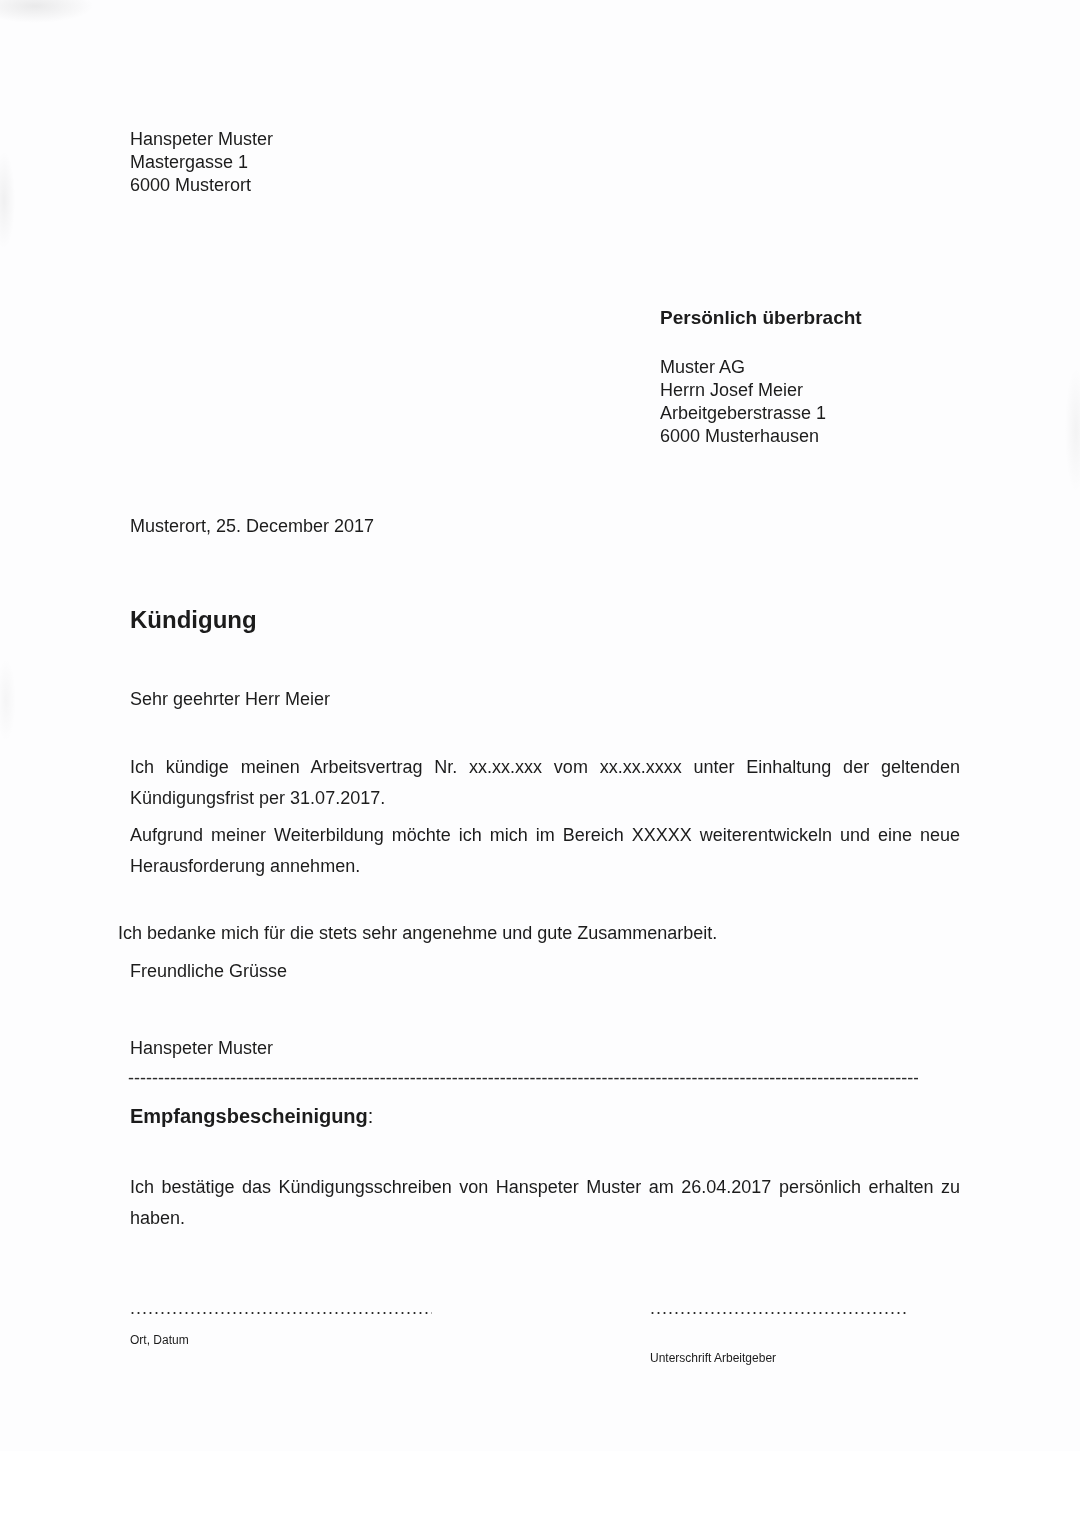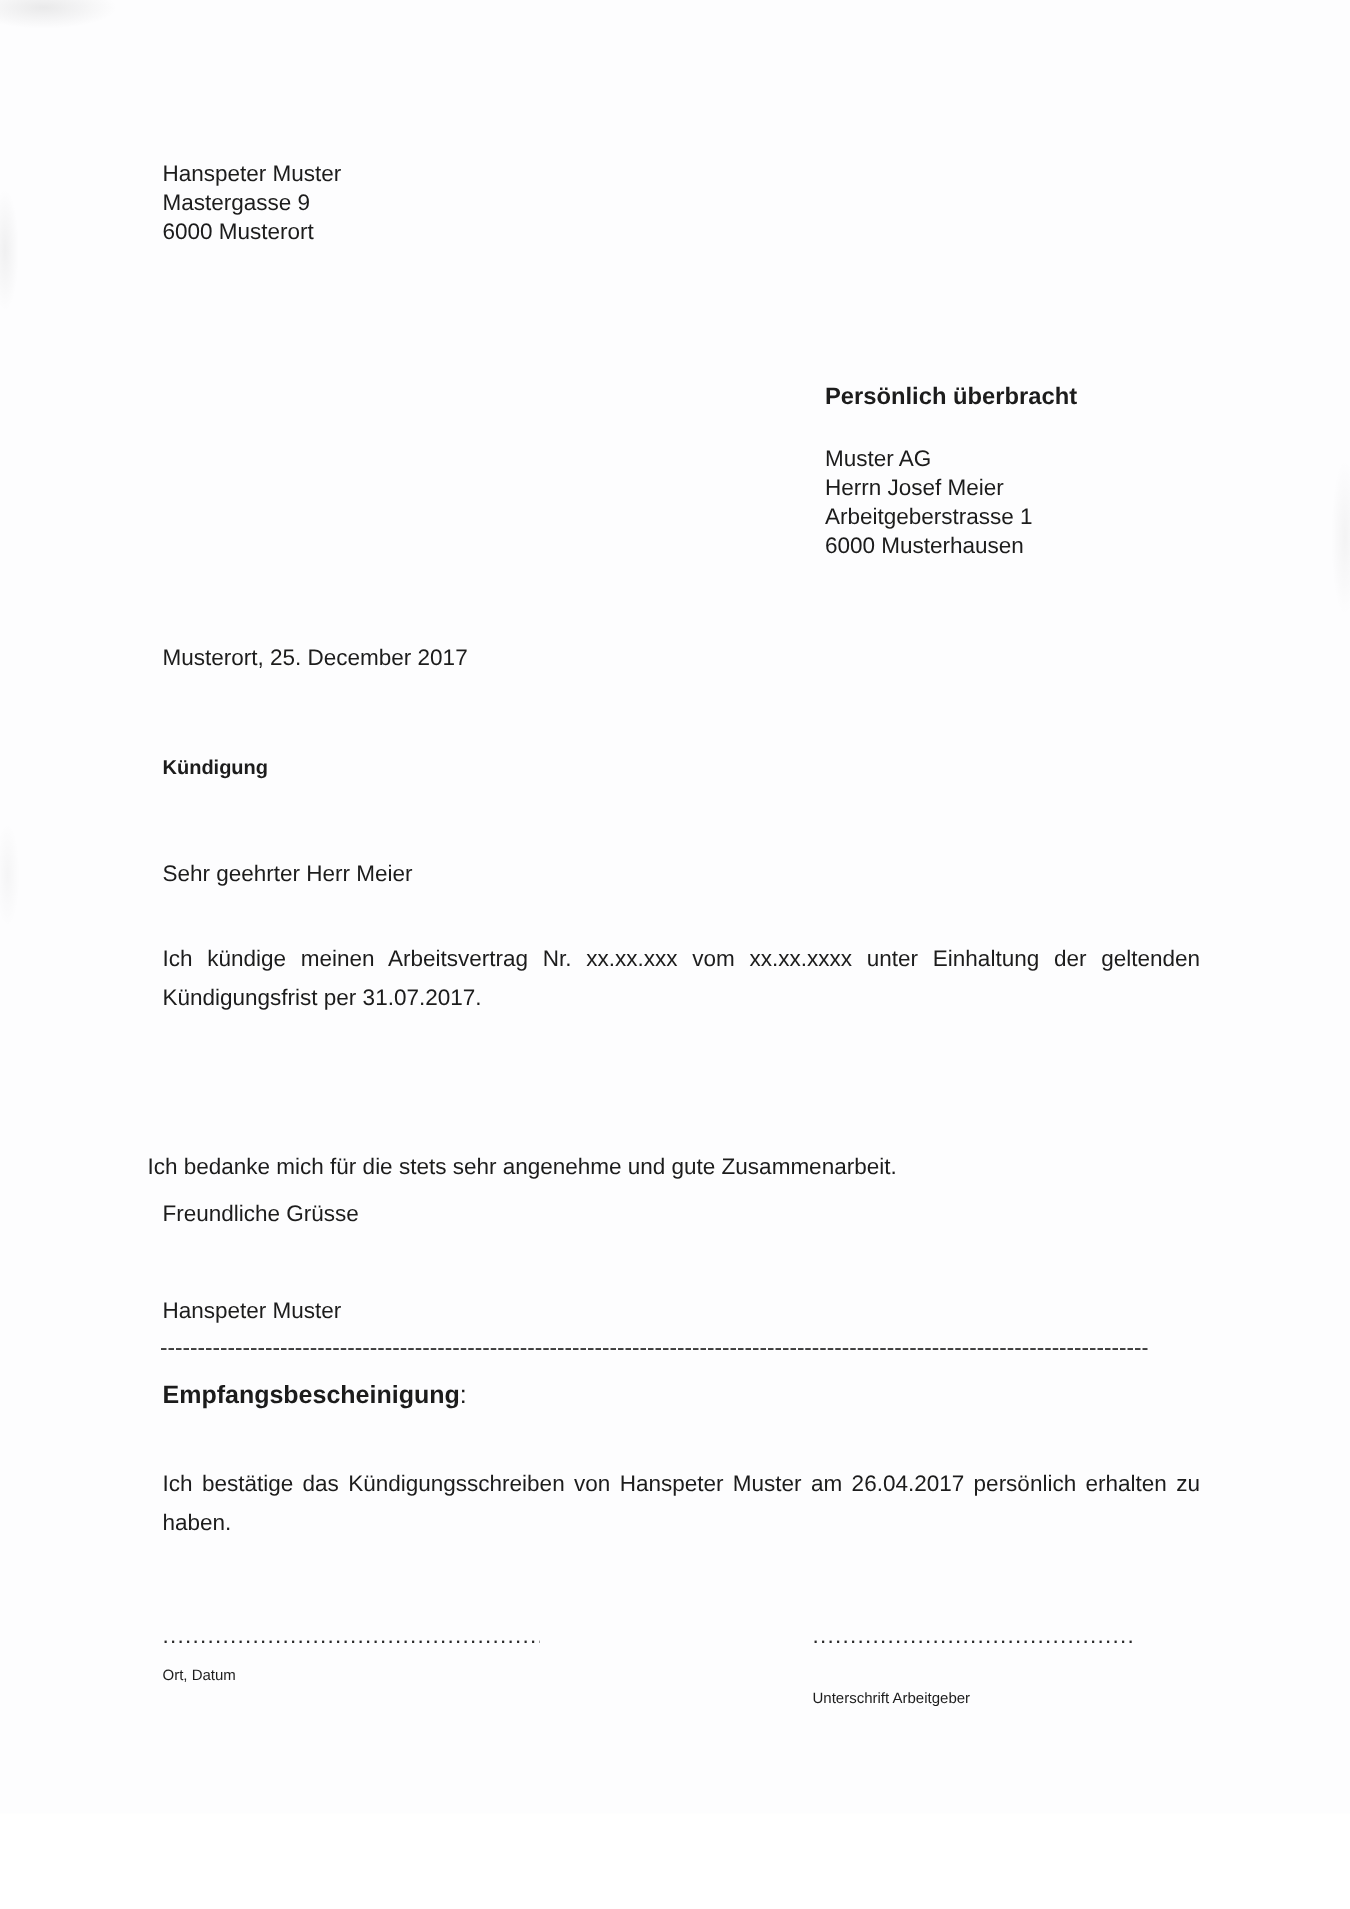--- a/index.html
+++ b/index.html
@@ -27,21 +27,21 @@
   .body-text { font-size: 18px; line-height: 23px; }
   .para {
     margin: 0;
     width: 830px;
     font-size: 18px;
     line-height: 31px;
     text-align: justify;
   }
   .bold { font-weight: bold; }
   .heading {
-    font-size: 16px;
+    font-size: 24px;
     font-weight: bold;
   }
   .dash-line {
     width: 790px;
     overflow: hidden;
     white-space: nowrap;
     font-size: 18px;
     letter-spacing: 0px;
     color: #2a2a2a;
   }
@@ -66,41 +66,42 @@
       0 0 2px rgba(130,130,130,0.45);
   }
 </style>
 </head>
 <body>
 
 <div class="page">
 
   <div class="abs body-text" style="top:128px; left:130px;">
     <div>Hanspeter Muster</div>
-    <div>Mastergasse 9</div>
+    <div>Mastergasse 1</div>
     <div>6000 Musterort</div>
   </div>
 
   <div class="abs heading" style="top:307px; left:660px; font-size:19px;">Persönlich überbracht</div>
 
   <div class="abs body-text" style="top:356px; left:660px;">
     <div>Muster AG</div>
     <div>Herrn Josef Meier</div>
     <div>Arbeitgeberstrasse 1</div>
     <div>6000 Musterhausen</div>
   </div>
 
   <div class="abs body-text" style="top:515px; left:130px;">Musterort, 25. December 2017</div>
 
   <div class="abs heading" style="top:606px; left:130px;">Kündigung</div>
 
   <div class="abs body-text" style="top:688px; left:130px;">Sehr geehrter Herr Meier</div>
 
   <p class="abs para" style="top:752px; left:130px;">Ich kündige meinen Arbeitsvertrag Nr. xx.xx.xxx vom xx.xx.xxxx unter Einhaltung der geltenden Kündigungsfrist per 31.07.2017.</p>
 
+  <p class="abs para" style="top:820px; left:130px;">Aufgrund meiner Weiterbildung möchte ich mich im Bereich XXXXX weiterentwickeln und eine neue Herausforderung annehmen.</p>
 
   <p class="abs para" style="top:886px; left:118px;margin-top:32px;">Ich bedanke mich für die stets sehr angenehme und gute Zusammenarbeit.</p>
 
   <div class="abs body-text" style="top:960px; left:130px;">Freundliche Grüsse</div>
 
   <div class="abs body-text" style="top:1037px; left:130px;">Hanspeter Muster</div>
 
   <div class="abs dash-line" style="top:1068px; left:128px;">--------------------------------------------------------------------------------------------------------------------------------------------------------------------</div>
 
   <div class="abs" style="top:1105px; left:130px; font-size:20px;">

